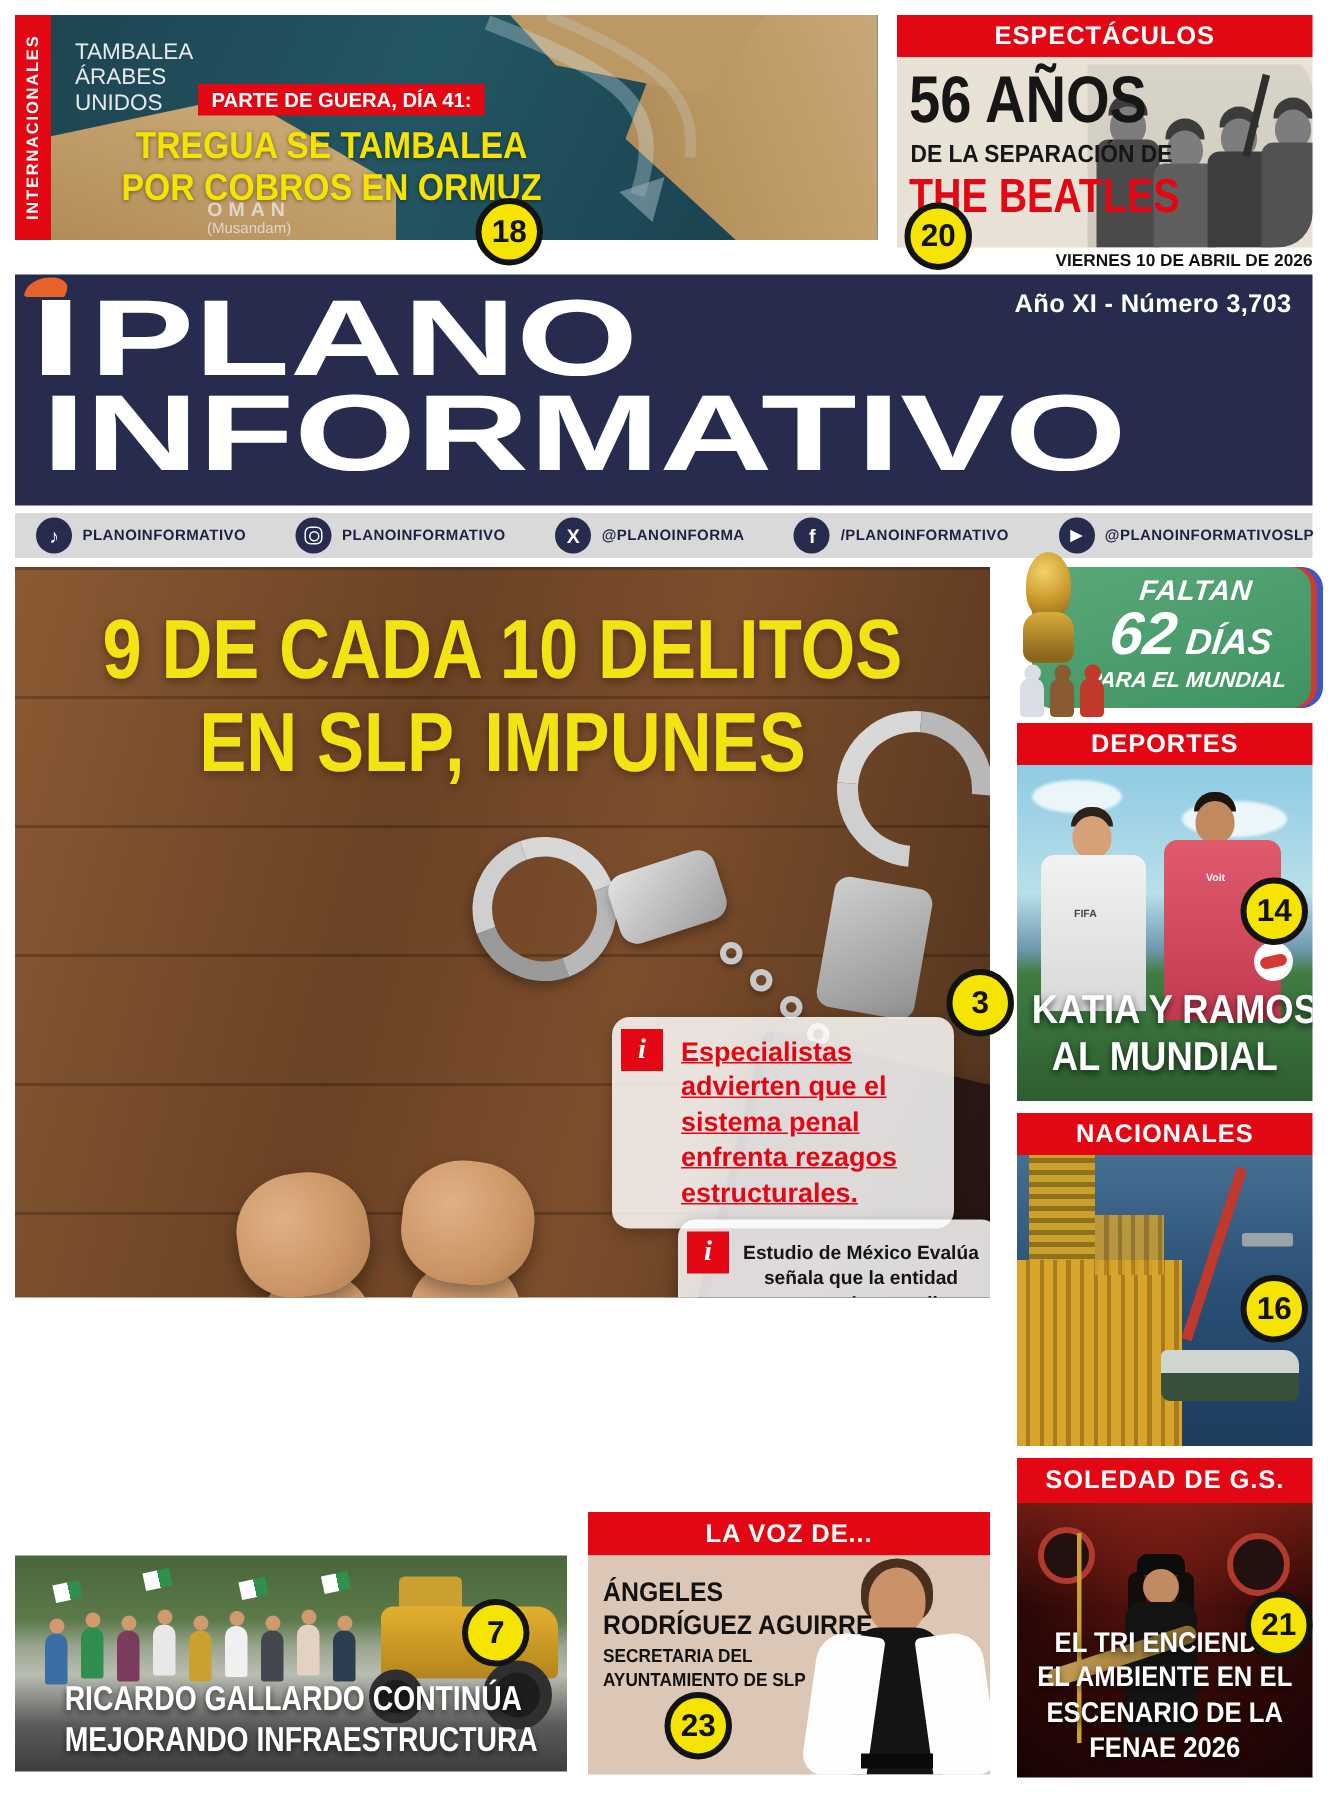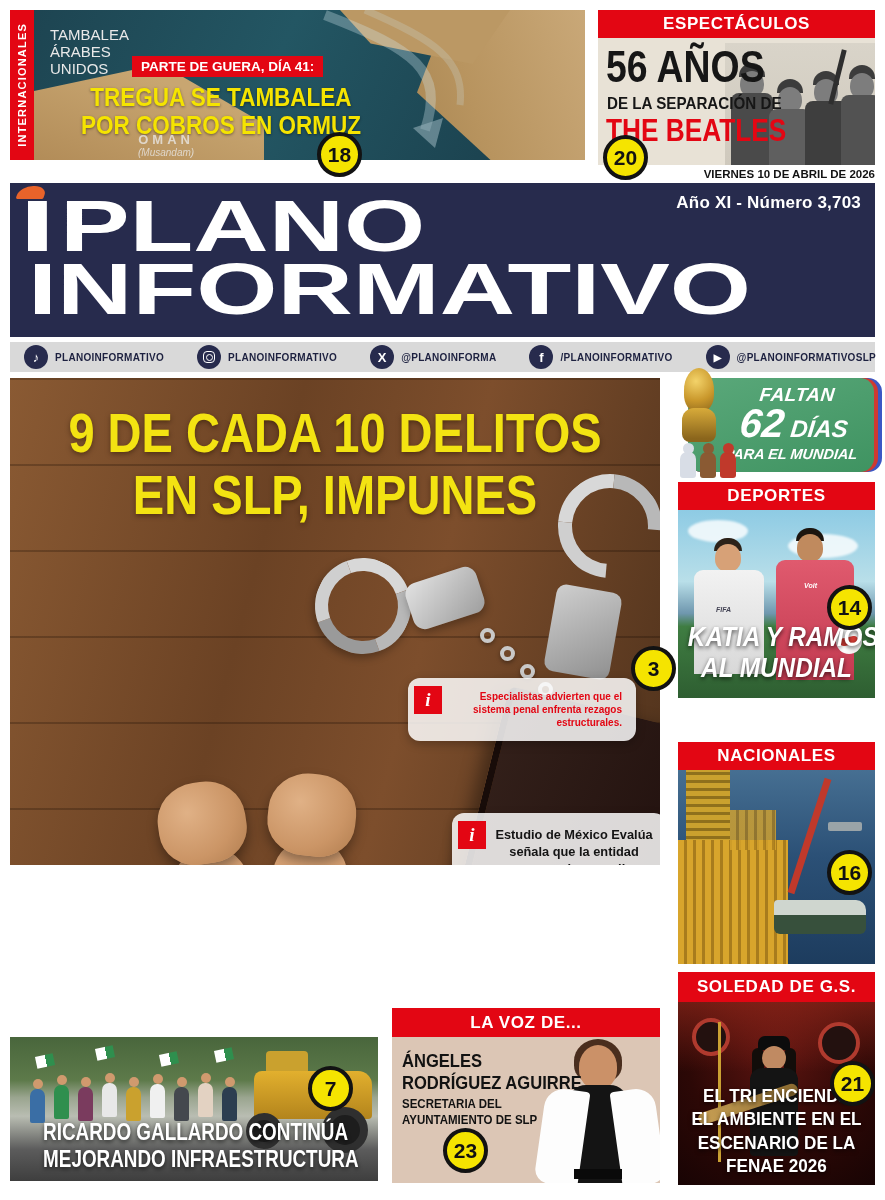--- a/index.html
+++ b/index.html
@@ -33,25 +33,25 @@
   #ormuz-arrows { position:absolute; right:30px; top:0; opacity:.65; }
   .tl-location { position:absolute; left:40px; top:16px; color:#e9e9e9; font-size:15px;
     line-height:17px; font-weight:400; z-index:5; }
   .tl-kicker { position:absolute; left:122px; top:46px; background:#e30613; color:#fff;
     font-weight:800; font-size:13.5px; padding:3px 9px; z-index:5; white-space:nowrap; }
   .tl-headline { position:absolute; left:46px; top:73px; width:330px; text-align:center;
     color:#f5e400; font-weight:900; font-size:25px; line-height:1.12; z-index:5;
     text-shadow:0 1px 3px rgba(0,0,0,.45); }
   .tl-map { position:absolute; left:128px; top:122px; color:rgba(235,235,235,.75); z-index:5; text-align:center; }
   .tl-map .map-name { font-size:13px; letter-spacing:4px; font-weight:700; }
-  .tl-map .map-sub { font-size:10px; font-style:italic; }
+  .tl-map .map-sub { font-size:10px; }
 
   
   #top-right { left:598px; top:10px; width:277px; height:155px; background:#e8e2d6; }
-  #tr-body { position:absolute; left:0; top:28px; right:0; bottom:0; overflow:hidden; }
+  #tr-body { position:absolute; left:0; top:28px; right:0; bottom:0; overflow:hidden;border-radius:23px; }
   .tr-l1 { position:absolute; left:8px; top:4px; color:#161616; font-weight:900; font-size:44px;
     transform:scaleX(.85); transform-origin:left; white-space:nowrap; }
   .tr-l2 { position:absolute; left:9px; top:56px; color:#161616; font-weight:800; font-size:16.5px;
     transform:scaleX(.92); transform-origin:left; white-space:nowrap; }
   .tr-l3 { position:absolute; left:8px; top:74px; color:#e30613; font-weight:900; font-size:32px;
     transform:scaleX(.82); transform-origin:left; white-space:nowrap; }
   #beatles-art { position:absolute; right:0; bottom:0; width:150px; height:122px;
     background:linear-gradient(180deg,#d9d4c9 0%,#cfc9bd 100%); }
   .b-fig { position:absolute; bottom:0; }
   .b-head { position:absolute; width:24px; height:26px; border-radius:50% 50% 46% 46%; background:#7d7d7d; }
@@ -119,21 +119,21 @@
     background:radial-gradient(circle at 35% 35%, #e0b186 0%, #cb9566 60%, #b07c4e 100%);
     box-shadow:0 6px 12px rgba(0,0,0,.35); }
   #fist-left { left:148px; top:404px; transform:rotate(-8deg); }
   #fist-right { left:258px; top:396px; transform:rotate(6deg); }
   .callout { position:absolute; background:rgba(255,255,255,.84); border-radius:12px; z-index:8;
     box-shadow:0 3px 10px rgba(0,0,0,.25); }
   .callout .i-sq { position:absolute; left:6px; top:8px; width:28px; height:28px; background:#e30613;
     color:#fff; font-family:"Liberation Serif", serif; font-style:italic; font-weight:700;
     font-size:19px; display:flex; align-items:center; justify-content:center; }
   #callout1 { left:398px; top:300px; width:228px; padding:12px 14px 12px 46px; }
-  #callout1 .co-text { color:#e30613; font-weight:800; font-size:10px; line-height:1.3; text-align:right; }
+  #callout1 .co-text { color:#e30613; font-weight:800; font-size:18px; line-height:1.3; text-align:left;text-decoration:underline; }
   #callout2 { left:442px; top:435px; width:214px; padding:14px 12px 14px 42px; }
   #callout2 .co-text { color:#141414; font-weight:800; font-size:12.8px; line-height:1.32; text-align:center; }
 
   
   .right-card { left:678px; width:197px; position:absolute; }
   
   #mundial { top:378px; height:94px; }
   .mund-layer { position:absolute; border-radius:14px; top:0; bottom:0; }
   .mund-blue { left:10px; right:-7px; background:#3b57c4; }
   .mund-red { left:10px; right:-3px; background:#cf3a31; }
@@ -158,21 +158,21 @@
   .m3 { left:42px; background:#c0392b; }
   
   .card-img { position:absolute; left:0; right:0; overflow:hidden; }
   .card-head-white { position:absolute; left:0; right:0; text-align:center; color:#fff; font-weight:900;
     z-index:6; text-shadow:0 2px 5px rgba(0,0,0,.65); }
   .card-head-yellow { position:absolute; left:0; right:0; text-align:center; color:#f5e400; font-weight:900;
     z-index:6; text-shadow:0 2px 5px rgba(0,0,0,.65); }
   .ch-line { display:block; white-space:nowrap; transform:scaleX(.9); transform-origin:center; }
 
   
-  #deportes-img { top:28px; height:188px; background:linear-gradient(180deg,#8ecbe4 0%,#b9dfe9 38%,#6f97ae 55%,#3f7d42 62%,#2e5e31 100%);font-style:italic; }
+  #deportes-img { top:28px; height:224px; background:linear-gradient(180deg,#8ecbe4 0%,#b9dfe9 38%,#6f97ae 55%,#3f7d42 62%,#2e5e31 100%); }
   .cloud { position:absolute; background:rgba(255,255,255,.8); border-radius:50%; filter:blur(1px); }
   .ref-head { position:absolute; width:26px; height:28px; border-radius:50% 50% 45% 45%; background:#d7a177; }
   .ref-hair { position:absolute; width:28px; height:13px; border-radius:14px 14px 0 0; background:#2c2219; }
   .ref-body { position:absolute; border-radius:9px 9px 0 0; }
   .shirt-label { position:absolute; font-size:7px; font-weight:700; color:#445; }
   .shirt-label.red { color:#fff; }
   #ball { position:absolute; width:26px; height:26px; border-radius:50%;
     background:radial-gradient(circle at 35% 35%, #fff 55%, #e2e2e2 100%); }
   #ball::after { content:''; position:absolute; left:4px; top:9px; width:18px; height:8px;
     background:#d23b35; border-radius:4px; transform:rotate(-12deg); }

